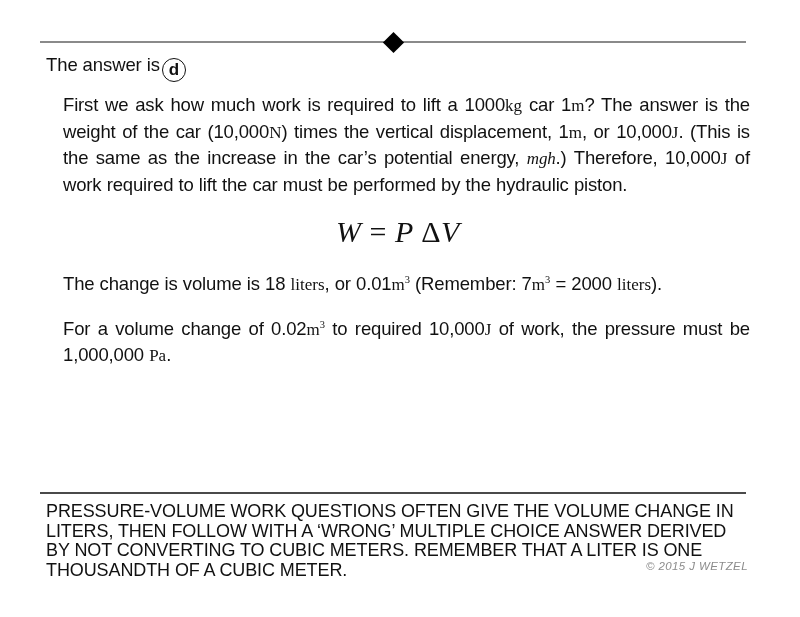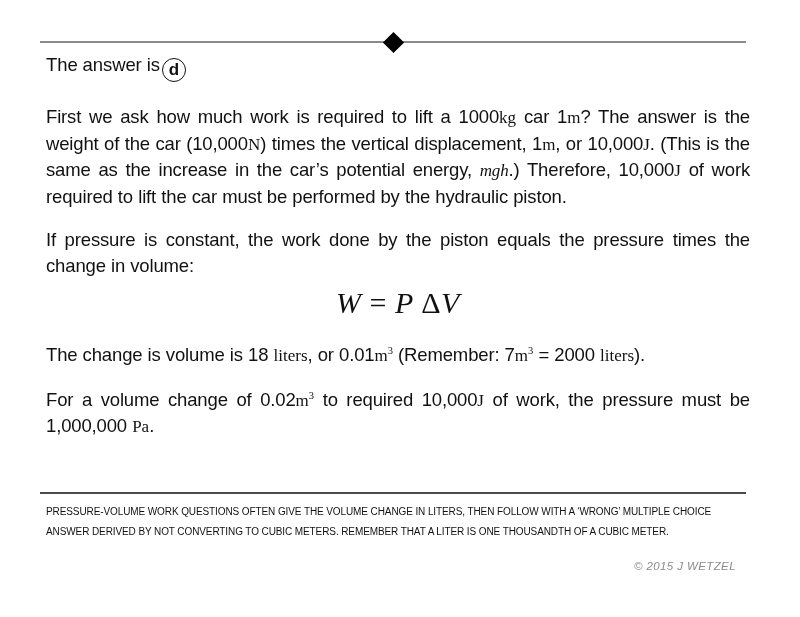--- a/index.html
+++ b/index.html
@@ -56,38 +56,38 @@
     left: 46px;
     top: 52px;
     width: 704px;
   }
 
   .answer-line {
     font-size: 18.5px;
     line-height: 26px;
     letter-spacing: -0.1px;
     white-space: nowrap;
-    margin-bottom: 22px;
+    margin-bottom: 10px;
   }
   .circled {
     display: inline-block;
     width: 22px;
     height: 22px;
     line-height: 21px;
     border: 1.6px solid #111111;
     border-radius: 50%;
     text-align: center;
     font-weight: bold;
     font-size: 17px;
     vertical-align: -4px;
     margin-left: 2px;
   }
 
   p.para {
-    margin: 0 0 18px 0;
+    margin: 0 0 18px 17px;
     font-size: 18.5px;
     line-height: 25.5px;
     text-align: justify;
     letter-spacing: -0.15px;
     word-spacing: 0.2px;
   }
   p.para.tight {
     margin-bottom: 8px;
   }
 
@@ -131,29 +131,29 @@
     width: 706px;
     height: 2px;
     background: #4a4a4a;
   }
 
   .footnote {
     position: absolute;
     left: 46px;
     top: 502px;
     width: 706px;
-    font-size: 10px;
+    font-size: 18px;
     line-height: 19.5px;
     letter-spacing: -0.1px;
     color: #111111;
   }
 
   .copyright {
     position: absolute;
-    right: 64px;
+    right: 52px;
     top: 560px;
     font-size: 11.5px;
     font-style: italic;
     color: #8c8c8c;
     letter-spacing: 0.4px;
   }
 </style>
 </head>
 <body>
 
@@ -165,21 +165,20 @@
   </div>
 
   <div class="content">
 
     <div class="answer-line">
       <span>The answer is</span><span class="circled">d</span>
     </div>
 
     <p class="para"><span>First we ask how much work is required to lift a 1000</span><span class="u">kg</span><span> car 1</span><span class="u">m</span><span>?  The answer is the weight of the car (10,000</span><span class="u">N</span><span>) times the vertical displacement, 1</span><span class="u">m</span><span>, or 10,000</span><span class="u">J</span><span>.  (This is the same as the increase in the car’s potential energy, </span><span class="italic-var">mgh</span><span>.)  Therefore, 10,000</span><span class="u">J</span><span> of work required to lift the car must be performed by the hydraulic piston.</span></p>
 
-    <p class="para tight"><span>If pressure is constant, the work done by the piston equals the pressure times the change in volume:</span></p>
 
     <div class="eq"><span>W</span> <span class="op">=</span> <span>P</span> <span class="delta">Δ</span><span>V</span></div>
 
     <p class="para"><span>The change is volume is 18 </span><span class="u">liters</span><span>, or 0.01</span><span class="u"><span>m</span><sup>3</sup></span><span>  (Remember: 7</span><span class="u"><span>m</span><sup>3</sup></span><span>  = 2000 </span><span class="u">liters</span><span>).</span></p>
 
     <p class="para"><span>For a volume change of 0.02</span><span class="u"><span>m</span><sup>3</sup></span><span> to required 10,000</span><span class="u">J</span><span> of work, the pressure must be 1,000,000 </span><span class="u">Pa</span><span>.</span></p>
 
   </div>
 
   <div class="bottom-rule"></div>

